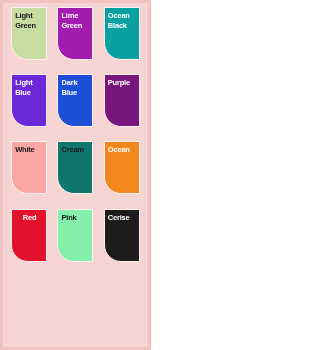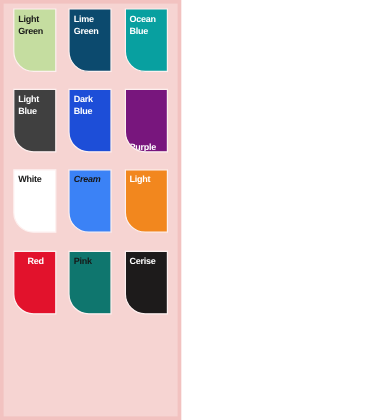--- a/index.html
+++ b/index.html
@@ -72,66 +72,66 @@
 <body>
 
 <div id="swatch-panel">
   <div class="swatch-grid">
       <div class="swatch-cell">
         <div class="swatch" style="background: rgb(197, 221, 160); border-color: rgb(253, 240, 239);">
           <span class="swatch-label dark-text" style="color: rgb(23, 23, 23);">Light Green</span>
         </div>
       </div>
       <div class="swatch-cell">
-        <div class="swatch" style="background: #0c4a6e; border-color: rgb(253, 240, 239); text-decoration: underline;">
+        <div class="swatch" style="background: #a21caf; border-color: rgb(253, 240, 239); text-decoration: underline;">
           <span class="swatch-label light-text" style="color: rgb(255, 255, 255);">Lime Green</span>
         </div>
       </div>
       <div class="swatch-cell">
         <div class="swatch" style="background: rgb(8, 160, 160); border-color: rgb(253, 240, 239);">
-          <span class="swatch-label light-text" style="color: rgb(255, 255, 255);">Ocean Blue</span>
+          <span class="swatch-label light-text" style="color: rgb(255, 255, 255);">Ocean Black</span>
         </div>
       </div>
       <div class="swatch-cell">
-        <div class="swatch" style="background: #404040; border-color: rgb(253, 240, 239);">
+        <div class="swatch" style="background: #6d28d9; border-color: rgb(253, 240, 239);">
           <span class="swatch-label light-text" style="color: rgb(255, 255, 255);">Light Blue</span>
         </div>
       </div>
       <div class="swatch-cell">
         <div class="swatch" style="background: #1d4ed8; border-color: rgb(253, 240, 239);">
           <span class="swatch-label light-text" style="color: rgb(255, 255, 255);">Dark Blue</span>
         </div>
       </div>
       <div class="swatch-cell">
         <div class="swatch" style="background: rgb(120, 22, 125); border-color: rgb(253, 240, 239);">
-          <span class="swatch-label light-text" style="color: rgb(255, 255, 255); margin-top: 40px;">Purple</span>
+          <span class="swatch-label light-text" style="color: rgb(255, 255, 255);">Purple</span>
         </div>
       </div>
       <div class="swatch-cell">
-        <div class="swatch" style="background: #ffffff; border-color: rgb(253, 240, 239);">
+        <div class="swatch" style="background: #fca5a5; border-color: rgb(253, 240, 239);">
           <span class="swatch-label dark-text" style="color: rgb(23, 23, 23);">White</span>
         </div>
       </div>
       <div class="swatch-cell">
-        <div class="swatch" style="background: #3b82f6; border-color: rgb(253, 240, 239); font-style: italic;">
+        <div class="swatch" style="background: #0f766e; border-color: rgb(253, 240, 239);">
           <span class="swatch-label dark-text" style="color: rgb(23, 23, 23);">Cream</span>
         </div>
       </div>
       <div class="swatch-cell">
         <div class="swatch" style="background: rgb(242, 135, 30); border-color: rgb(253, 240, 239);">
-          <span class="swatch-label light-text" style="color: rgb(255, 255, 255);">Light</span>
+          <span class="swatch-label light-text" style="color: rgb(255, 255, 255);">Ocean</span>
         </div>
       </div>
       <div class="swatch-cell">
         <div class="swatch" style="background: rgb(226, 18, 44); border-color: rgb(253, 240, 239);">
           <span class="swatch-label light-text" style="color: rgb(255, 255, 255); text-align: center;">Red</span>
         </div>
       </div>
       <div class="swatch-cell">
-        <div class="swatch" style="background: #0f766e; border-color: rgb(253, 240, 239);">
+        <div class="swatch" style="background: #86efac; border-color: rgb(253, 240, 239);">
           <span class="swatch-label dark-text" style="color: rgb(23, 23, 23);">Pink</span>
         </div>
       </div>
       <div class="swatch-cell">
         <div class="swatch" style="background: rgb(29, 27, 27); border-color: rgb(253, 240, 239);">
           <span class="swatch-label light-text" style="color: rgb(255, 255, 255);">Cerise</span>
         </div>
       </div>
     </div>
 </div>

